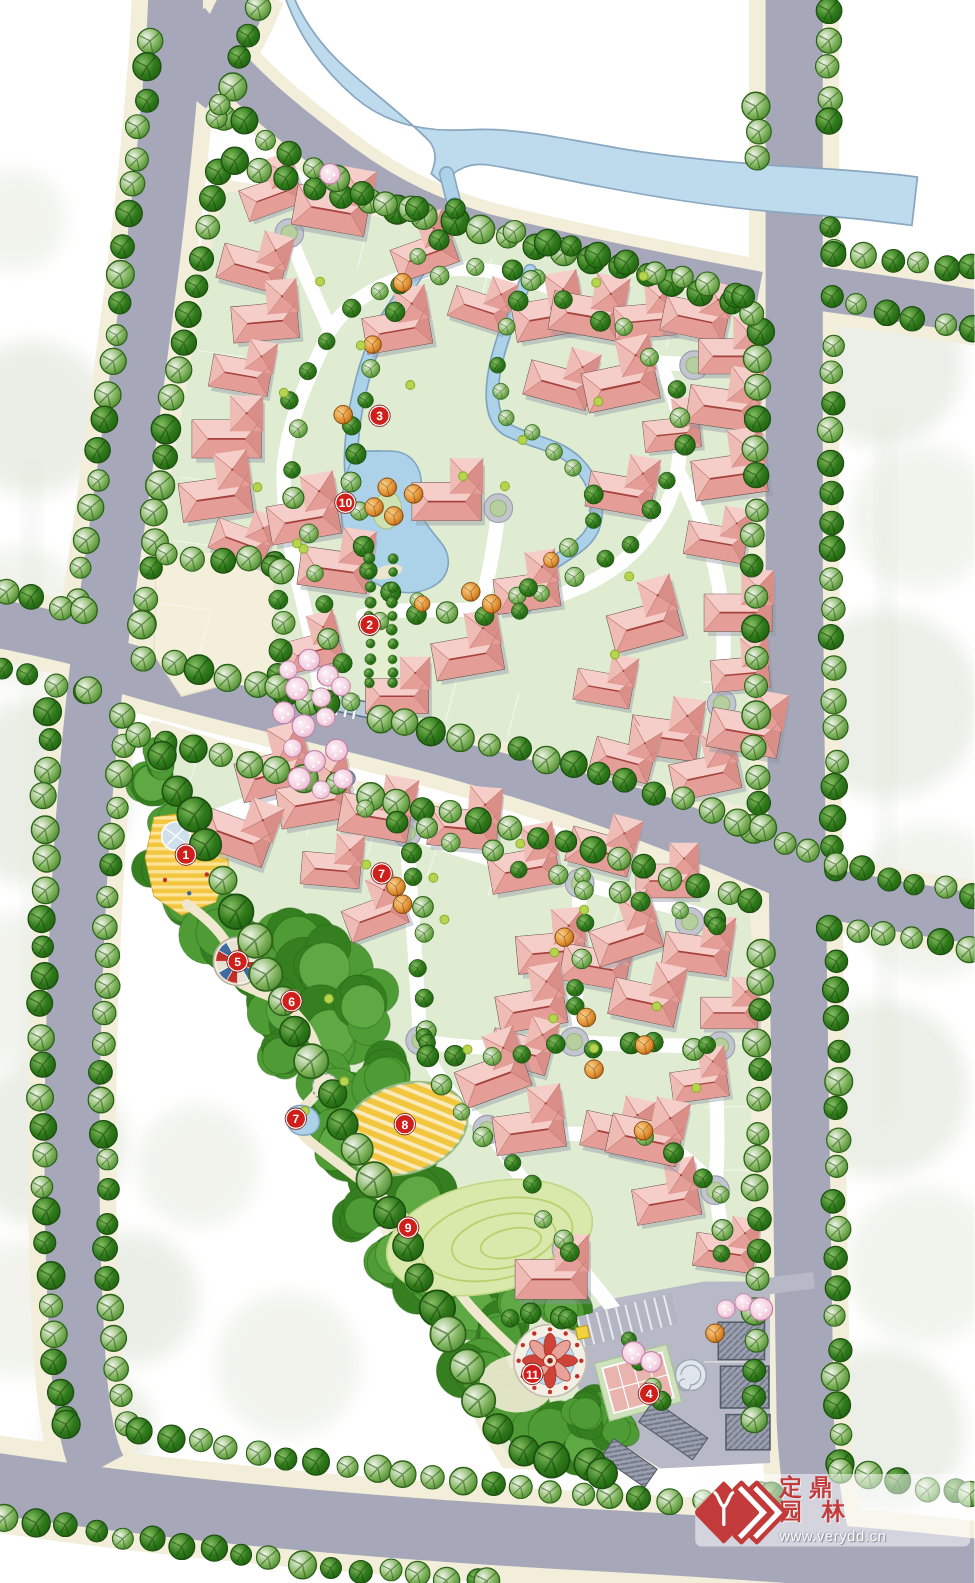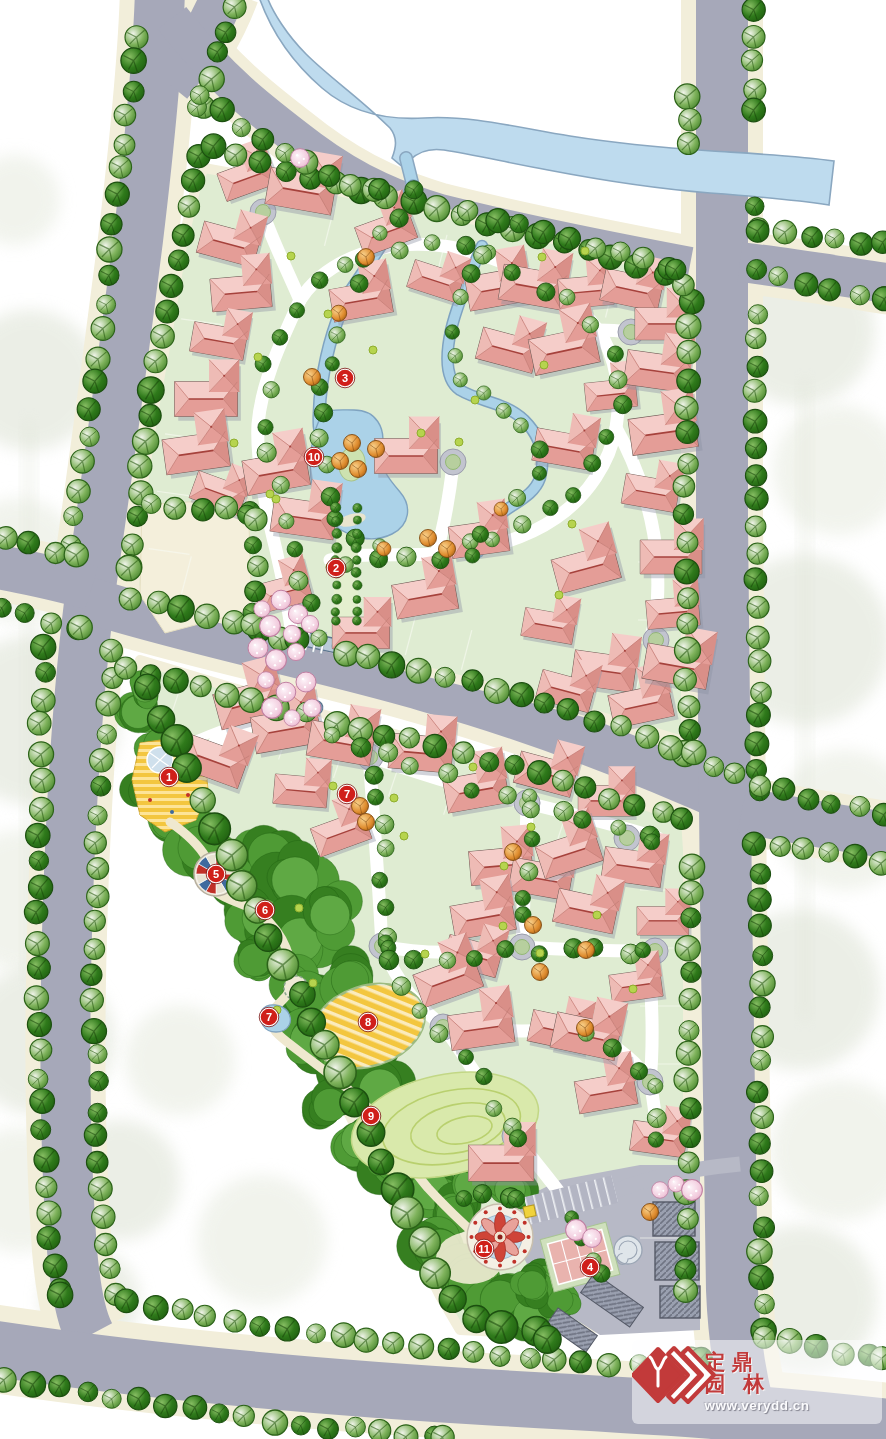--- a/index.html
+++ b/index.html
@@ -1,27 +1,27 @@
 <!DOCTYPE html>
 <html style="--road: #a6a8b9; --verge: #f2eeda; --river: #bedbee; --riveredge: #8aa7c0; --parcel: #dfecd2; --pond: #abd2e8; --pondedge: #7fa3c0; --island: #cde2b0; --belt1: #4f9b35; --belt2: #367f20; --belt3: #1d5c0e; --treedark: #2f7a1b; --treelight: #7fb35c; --orange: #df8c2e; --cherry: #f2cbdd; --house: #e8a59f; --houseridge: #a6423c; --plaza: #f3c63f; --lawn: #d9e9ab; --court: #e9b3ae; --club: #9aa0b0; --gate: #b9cad8; --beige: #f4efdb; --marker: #d01f1a; --wmaccent: #c23a3a; --ghost1: #e8ece1; --ghost2: #dfe4d7;"><head>
 <meta charset="utf-8">
 <style>
   html,body{margin:0;padding:0;background:#fff;font-family:"Liberation Sans",sans-serif;}
   .canvas{position:relative;width:886px;height:1439px;background:#fff;overflow:hidden;}
   .canvas svg{position:absolute;left:0;top:0;}
   .watermark{
-    position:absolute;left:632px;top:1340px;width:250px;height:84px;
+    position:absolute;left:632px;top:1340px;width:250px;height:66px;
     background:rgba(253,253,255,.52);border-radius:6px;
     display:flex;align-items:center;justify-content:center;gap:6px;
   }
   .wm-logo{flex:0 0 auto;}
   .wm-txt{display:flex;flex-direction:column;align-items:flex-start;line-height:1.05;}
   .wm-brand{font-weight:700;font-size:21px;letter-spacing:6px;color:var(--wmaccent,#c23a3a);
     text-shadow:1px 1px 0 rgba(255,255,255,.8);}
-  .wm-url{margin-top:4px;font-weight:700;font-size:13.5px;color:#fbfbfd;
+  .wm-url{margin-top:4px;font-weight:400;font-size:13.5px;color:#fbfbfd;
     text-shadow:1px 1px 1px #82828e, -1px -1px 1px rgba(130,130,142,.4);letter-spacing:.5px;}
   text.mk{font-family:"Liberation Sans",sans-serif;font-weight:700;font-size:11px;}
 </style>
 </head>
 <body>
 
 <div class="canvas">
 <svg id="plan" width="886" height="1439" viewBox="0 0 886 1439">
   <defs>
     <filter id="blurBg" x="-60%" y="-60%" width="220%" height="220%">

